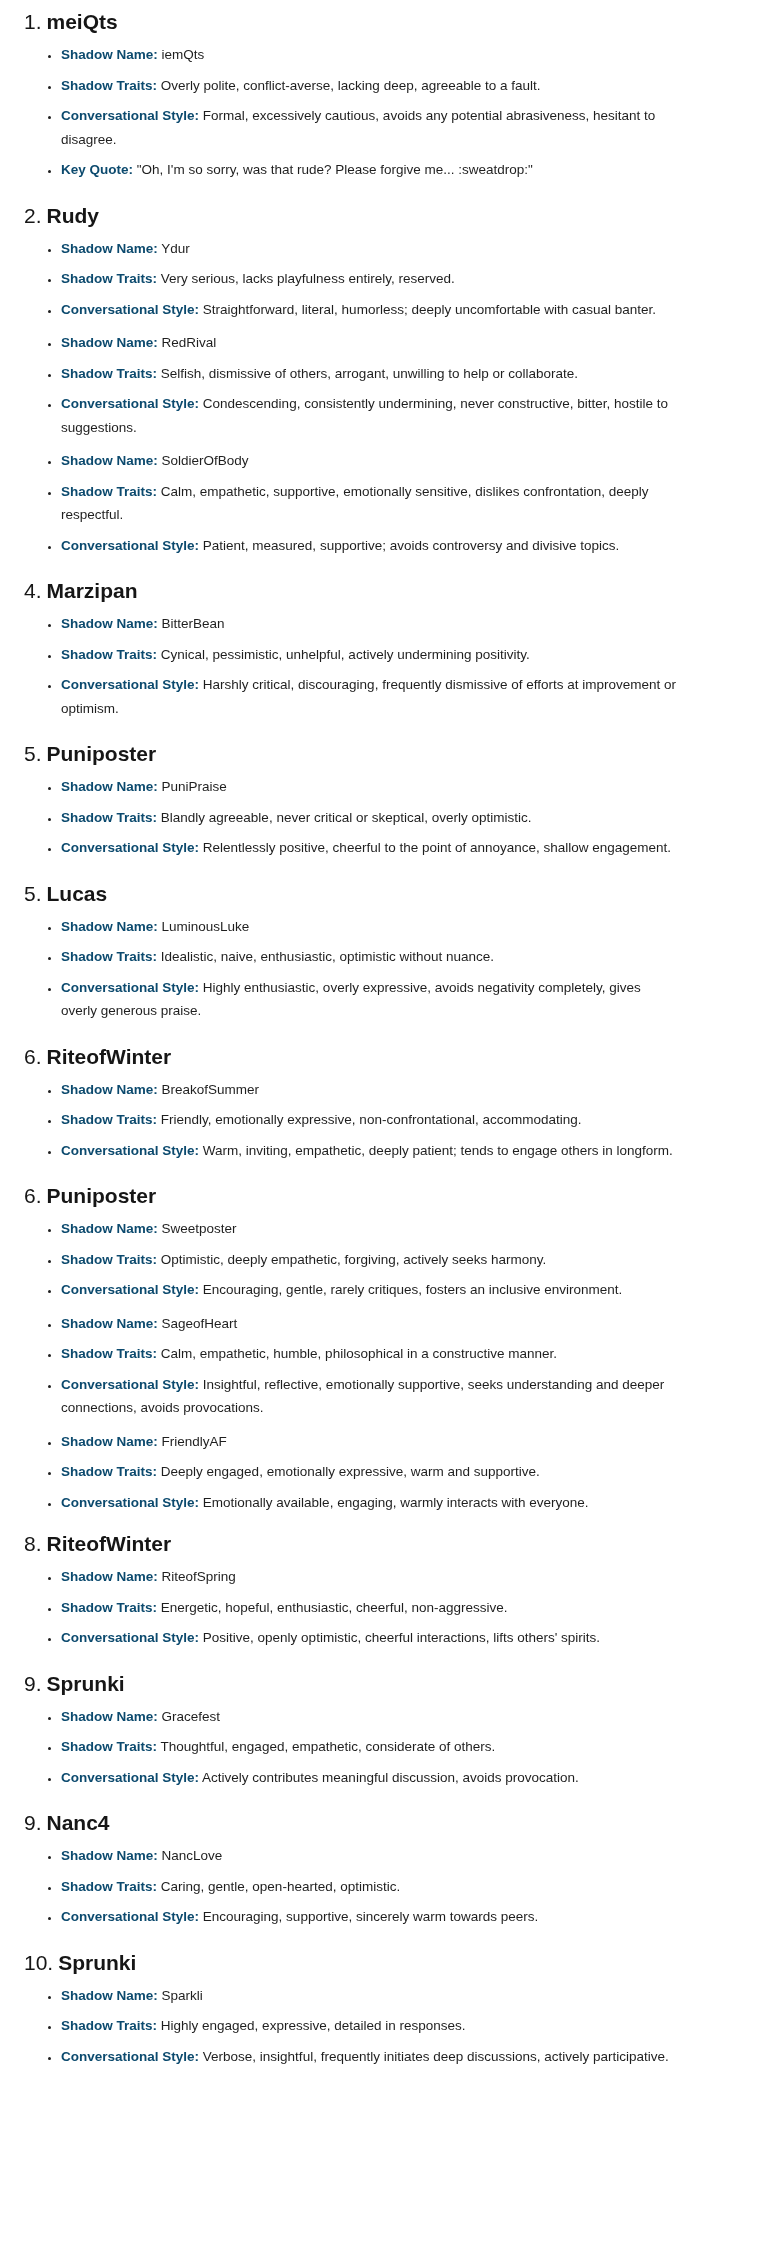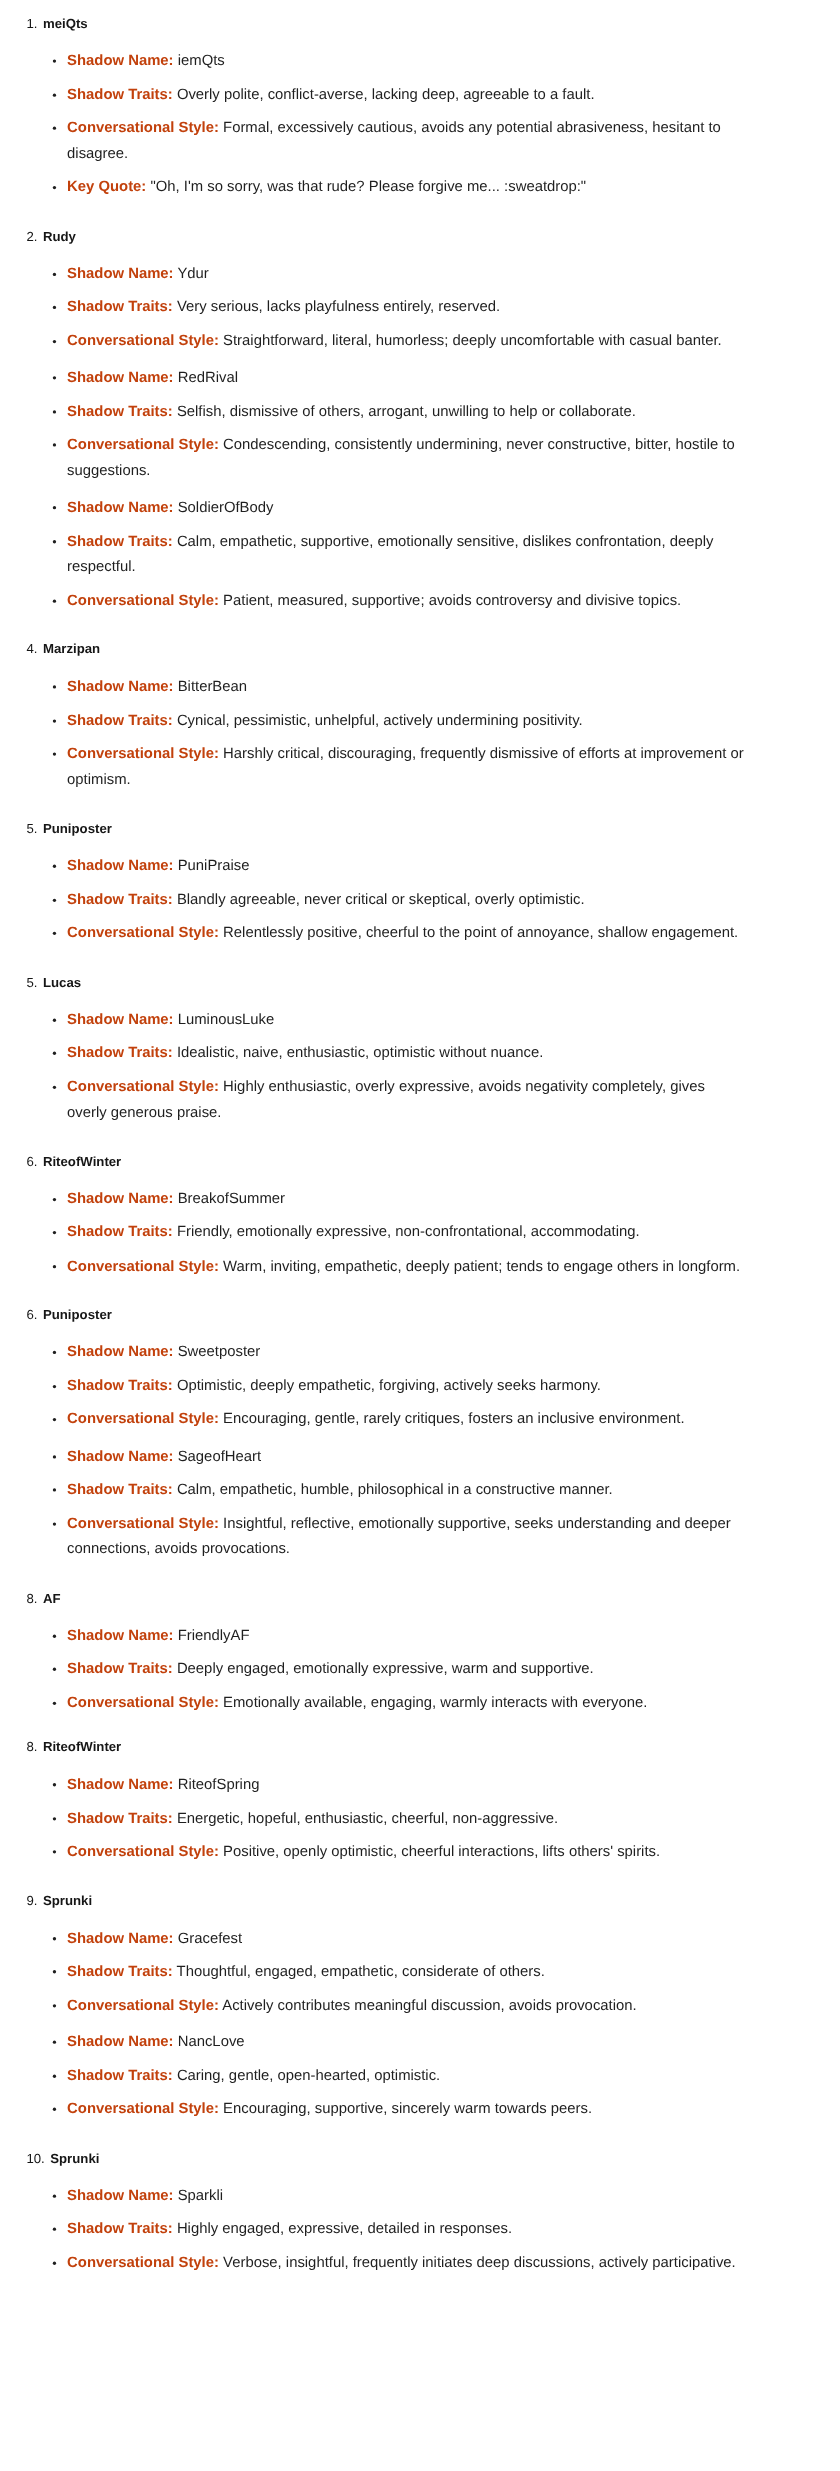--- a/index.html
+++ b/index.html
@@ -11,21 +11,21 @@
     width: 764px;
     font-family: "Liberation Sans", "DejaVu Sans", sans-serif;
     color: #1f1f1f;
     -webkit-font-smoothing: antialiased;
   }
   main {
     padding: 8px 84px 30px 24px;
   }
   section.entry h3 {
     margin: 22px 0 0 0;
-    font-size: 12px;
+    font-size: 21px;
     line-height: 23px;
     font-weight: 400;
     color: #161616;
   }
   section.entry:first-child h3 {
     margin-top: 2px;
   }
   
   section.entry:nth-child(12) h3 {
     margin-top: 18px;
@@ -47,21 +47,21 @@
     font-size: 13.5px;
     line-height: 23.5px;
     color: #1f1f1f;
   }
   ul.bullets li::marker {
     color: #1f1f1f;
     font-size: 11px;
   }
   ul.bullets li strong.label {
     font-weight: 700;
-    color: #c2410c;
+    color: #0c4a6e;
   }
 </style>
 </head>
 <body>
 
 <main>
   <div id="entries">
   <section class="entry">
     <h3 class="entry-heading"><span class="num">1.</span><span class="nm">meiQts</span></h3>
     <ul class="bullets">
@@ -165,21 +165,20 @@
     <ul class="bullets">
   <li class="bullet"><strong class="label">Shadow Name:</strong> <span class="value">SageofHeart</span></li>
 
   <li class="bullet"><strong class="label">Shadow Traits:</strong> <span class="value">Calm, empathetic, humble, philosophical in a constructive manner.</span></li>
 
   <li class="bullet"><strong class="label">Conversational Style:</strong> <span class="value">Insightful, reflective, emotionally supportive, seeks understanding and deeper connections, avoids provocations.</span></li>
 </ul>
   </section>
 
   <section class="entry">
-    <h3 class="entry-heading"><span class="num">8.</span><span class="nm">AF</span></h3>
     <ul class="bullets">
   <li class="bullet"><strong class="label">Shadow Name:</strong> <span class="value">FriendlyAF</span></li>
 
   <li class="bullet"><strong class="label">Shadow Traits:</strong> <span class="value">Deeply engaged, emotionally expressive, warm and supportive.</span></li>
 
   <li class="bullet"><strong class="label">Conversational Style:</strong> <span class="value">Emotionally available, engaging, warmly interacts with everyone.</span></li>
 </ul>
   </section>
 
   <section class="entry">
@@ -198,20 +197,21 @@
     <ul class="bullets">
   <li class="bullet"><strong class="label">Shadow Name:</strong> <span class="value">Gracefest</span></li>
 
   <li class="bullet"><strong class="label">Shadow Traits:</strong> <span class="value">Thoughtful, engaged, empathetic, considerate of others.</span></li>
 
   <li class="bullet"><strong class="label">Conversational Style:</strong> <span class="value">Actively contributes meaningful discussion, avoids provocation.</span></li>
 </ul>
   </section>
 
   <section class="entry">
+    <h3 class="entry-heading"><span class="num">9.</span><span class="nm">Nanc4</span></h3>
     <ul class="bullets">
   <li class="bullet"><strong class="label">Shadow Name:</strong> <span class="value">NancLove</span></li>
 
   <li class="bullet"><strong class="label">Shadow Traits:</strong> <span class="value">Caring, gentle, open-hearted, optimistic.</span></li>
 
   <li class="bullet"><strong class="label">Conversational Style:</strong> <span class="value">Encouraging, supportive, sincerely warm towards peers.</span></li>
 </ul>
   </section>
 
   <section class="entry">

